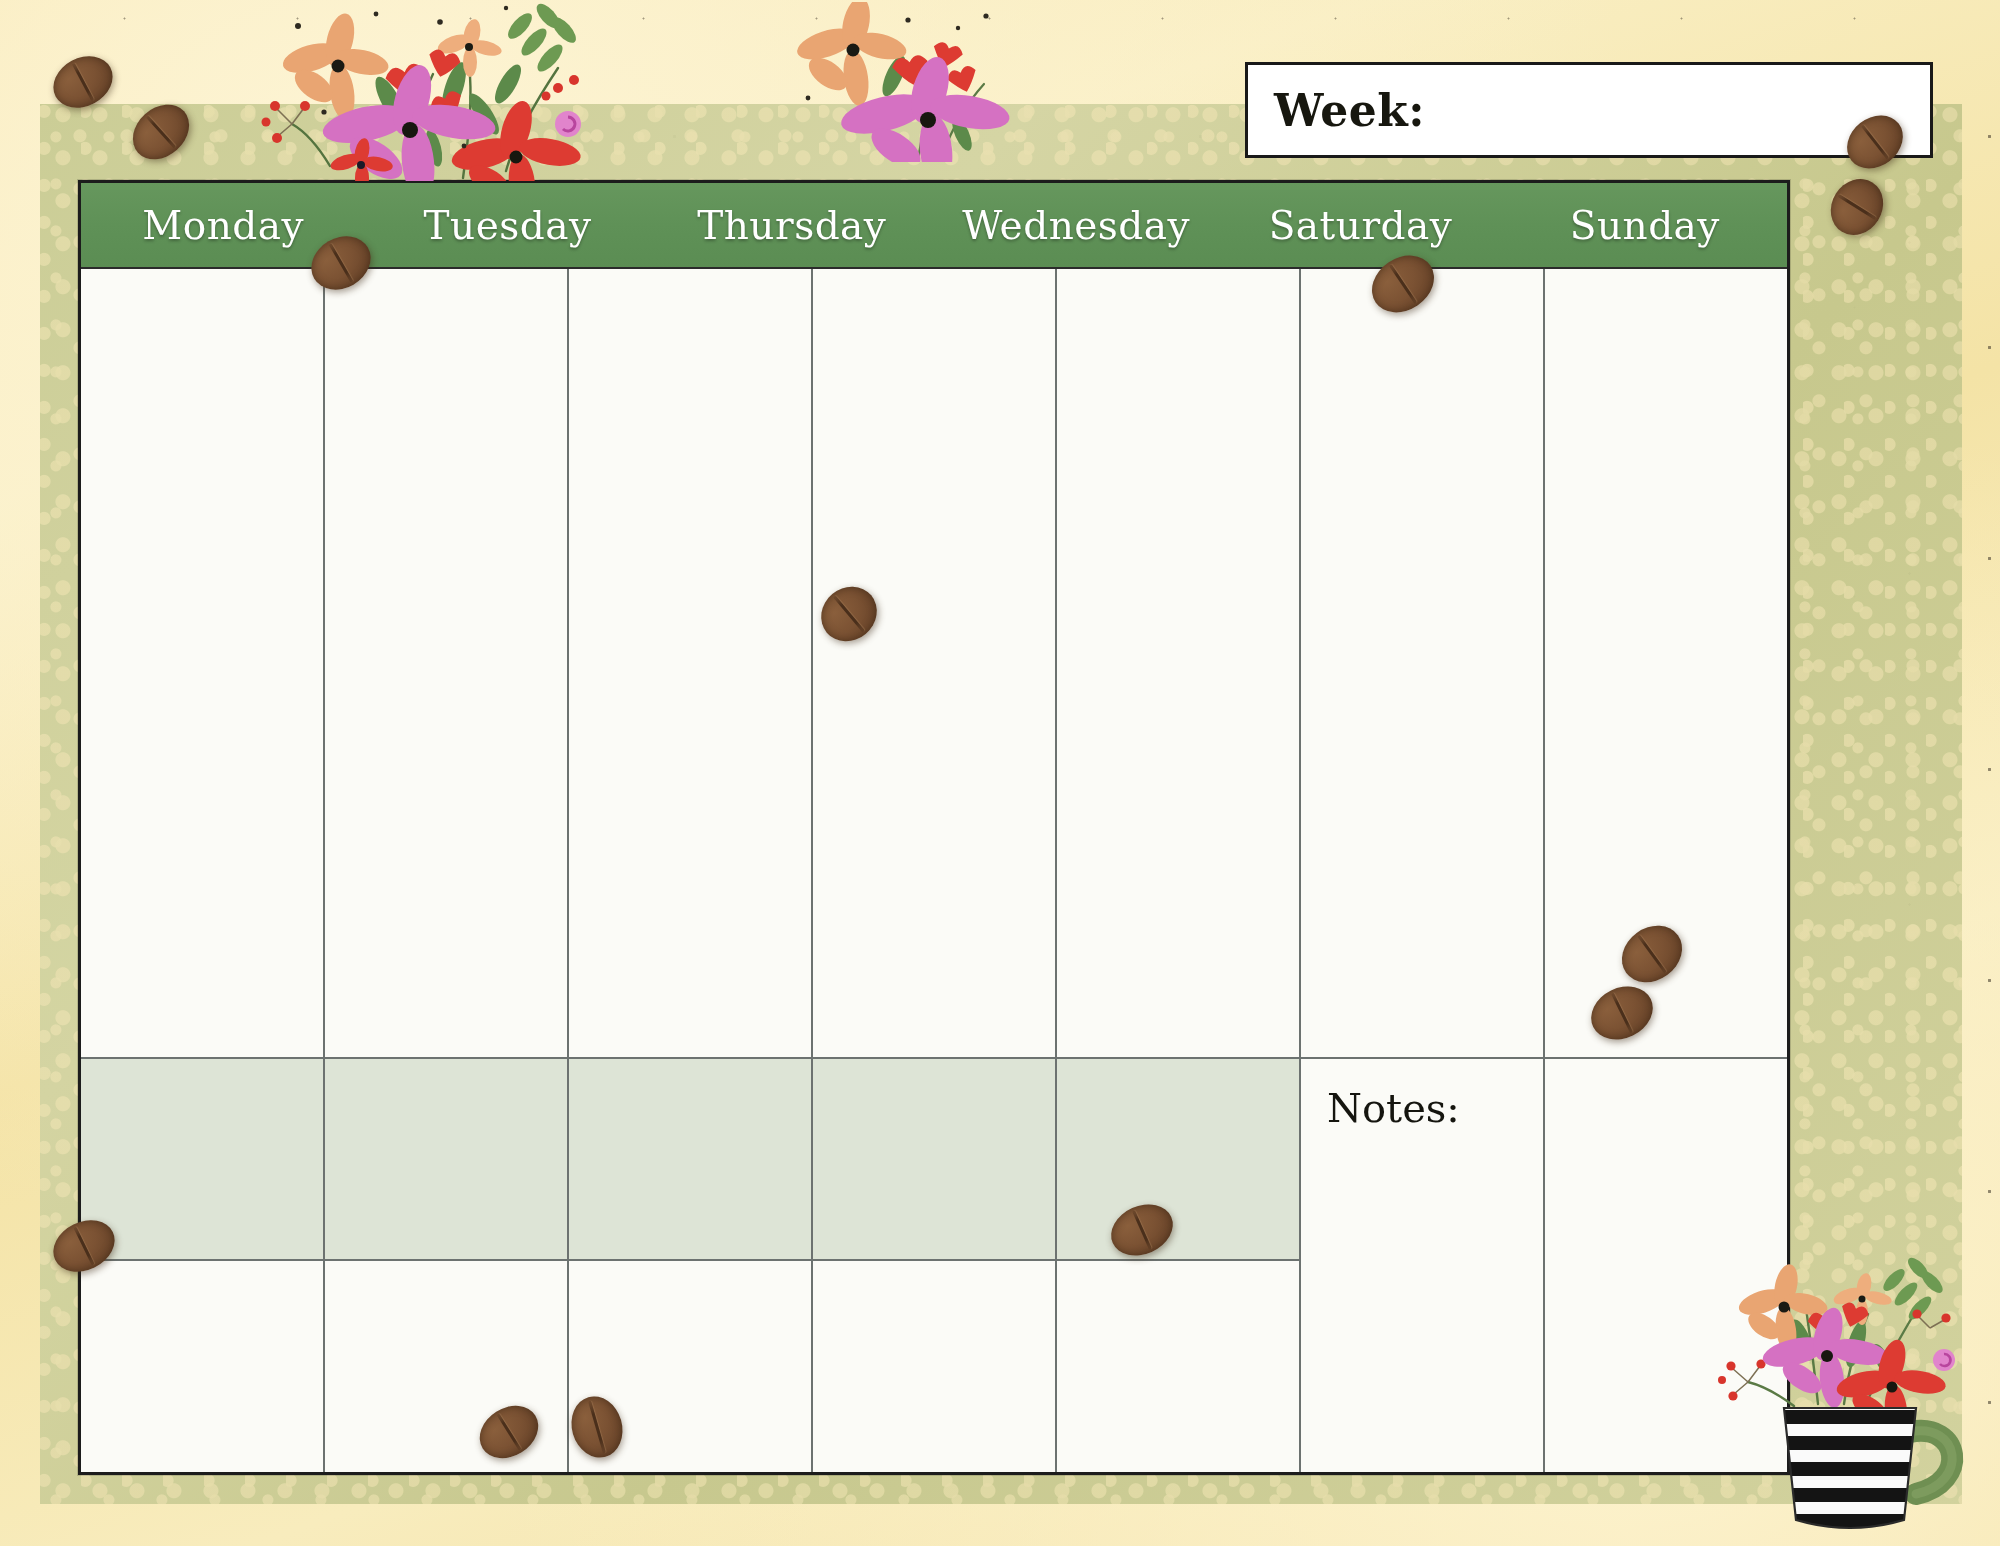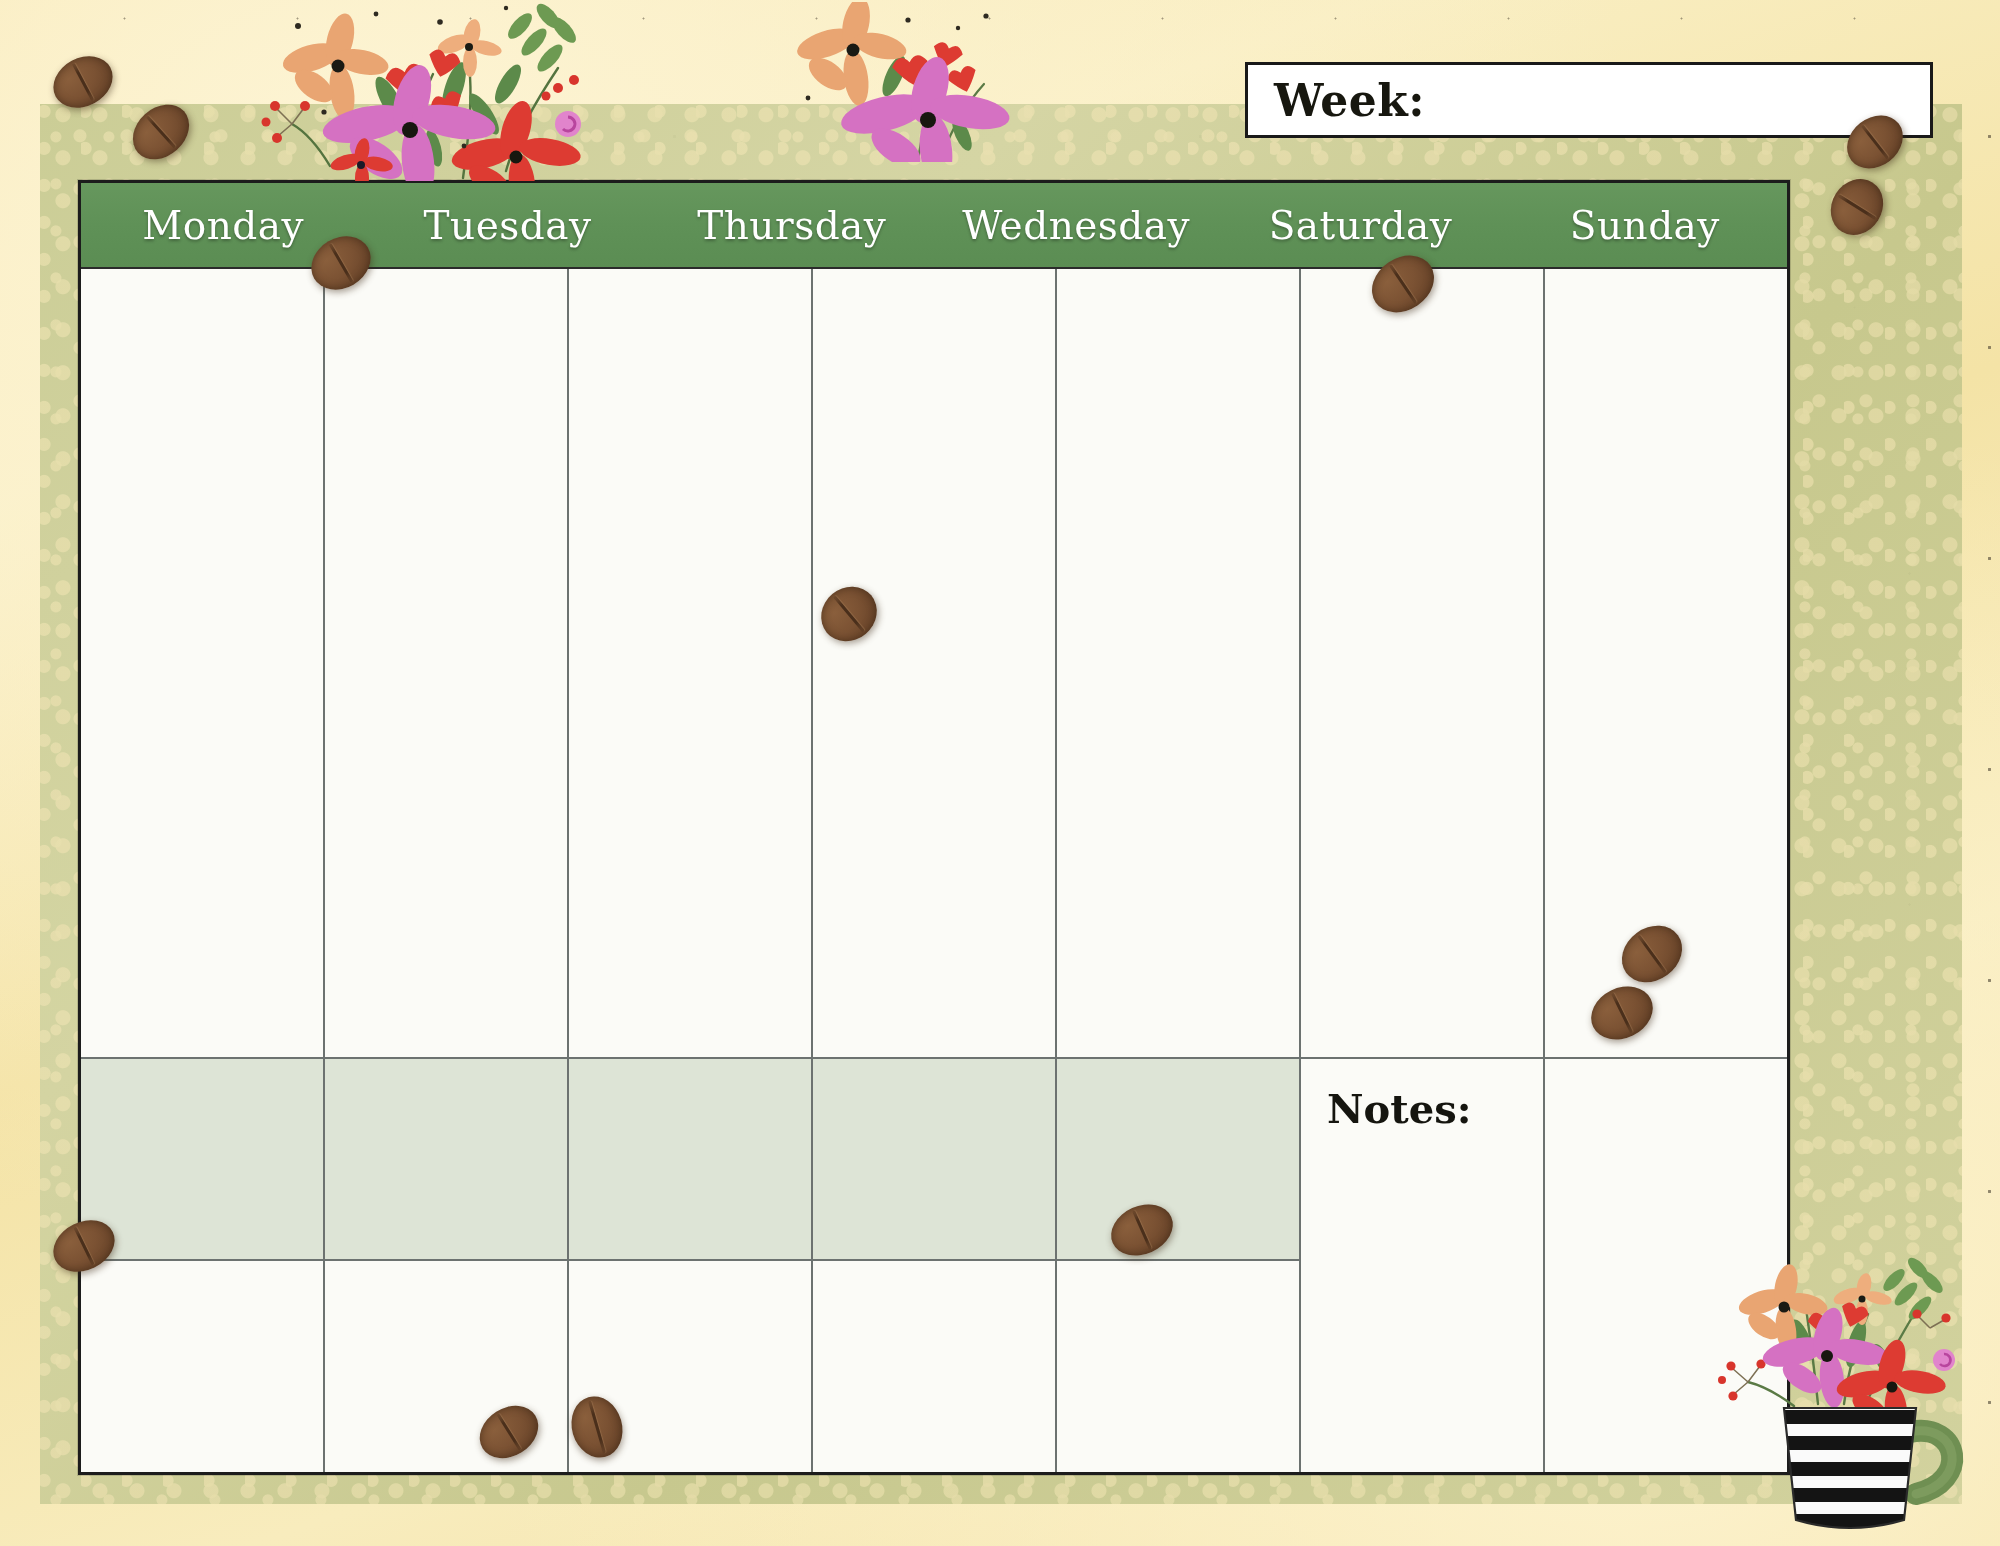--- a/index.html
+++ b/index.html
@@ -100,28 +100,28 @@
 
   
   .col.sat .cell.top{flex:0 0 790px;}
   .col.sat .cell.notes,.col.sun .cell.notes{
     flex:1 1 auto;border-top:2px solid #6c7270;background:#fbfbf7;position:relative;
   }
   .col.sat{border-right:2px solid #6c7270;}
   .notes-label{
     position:absolute;left:26px;top:26px;
     font-family:"DejaVu Serif", serif;
-    font-size:40px;font-weight:700;color:#15150f;
+    font-size:40px;font-weight:400;color:#15150f;
   }
 
   
   .weekbox{
     position:absolute;
     left:1245px;top:62px;
-    width:688px;height:76px;
+    width:688px;height:96px;
     background:#ffffff;
     border:3px solid #191919;
     box-sizing:border-box;
     display:flex;align-items:center;
     z-index:6;
   }
   .weekbox .wlabel{
     margin-left:26px;
     font-family:"DejaVu Serif", serif;
     font-size:44px;font-weight:700;color:#17170f;

